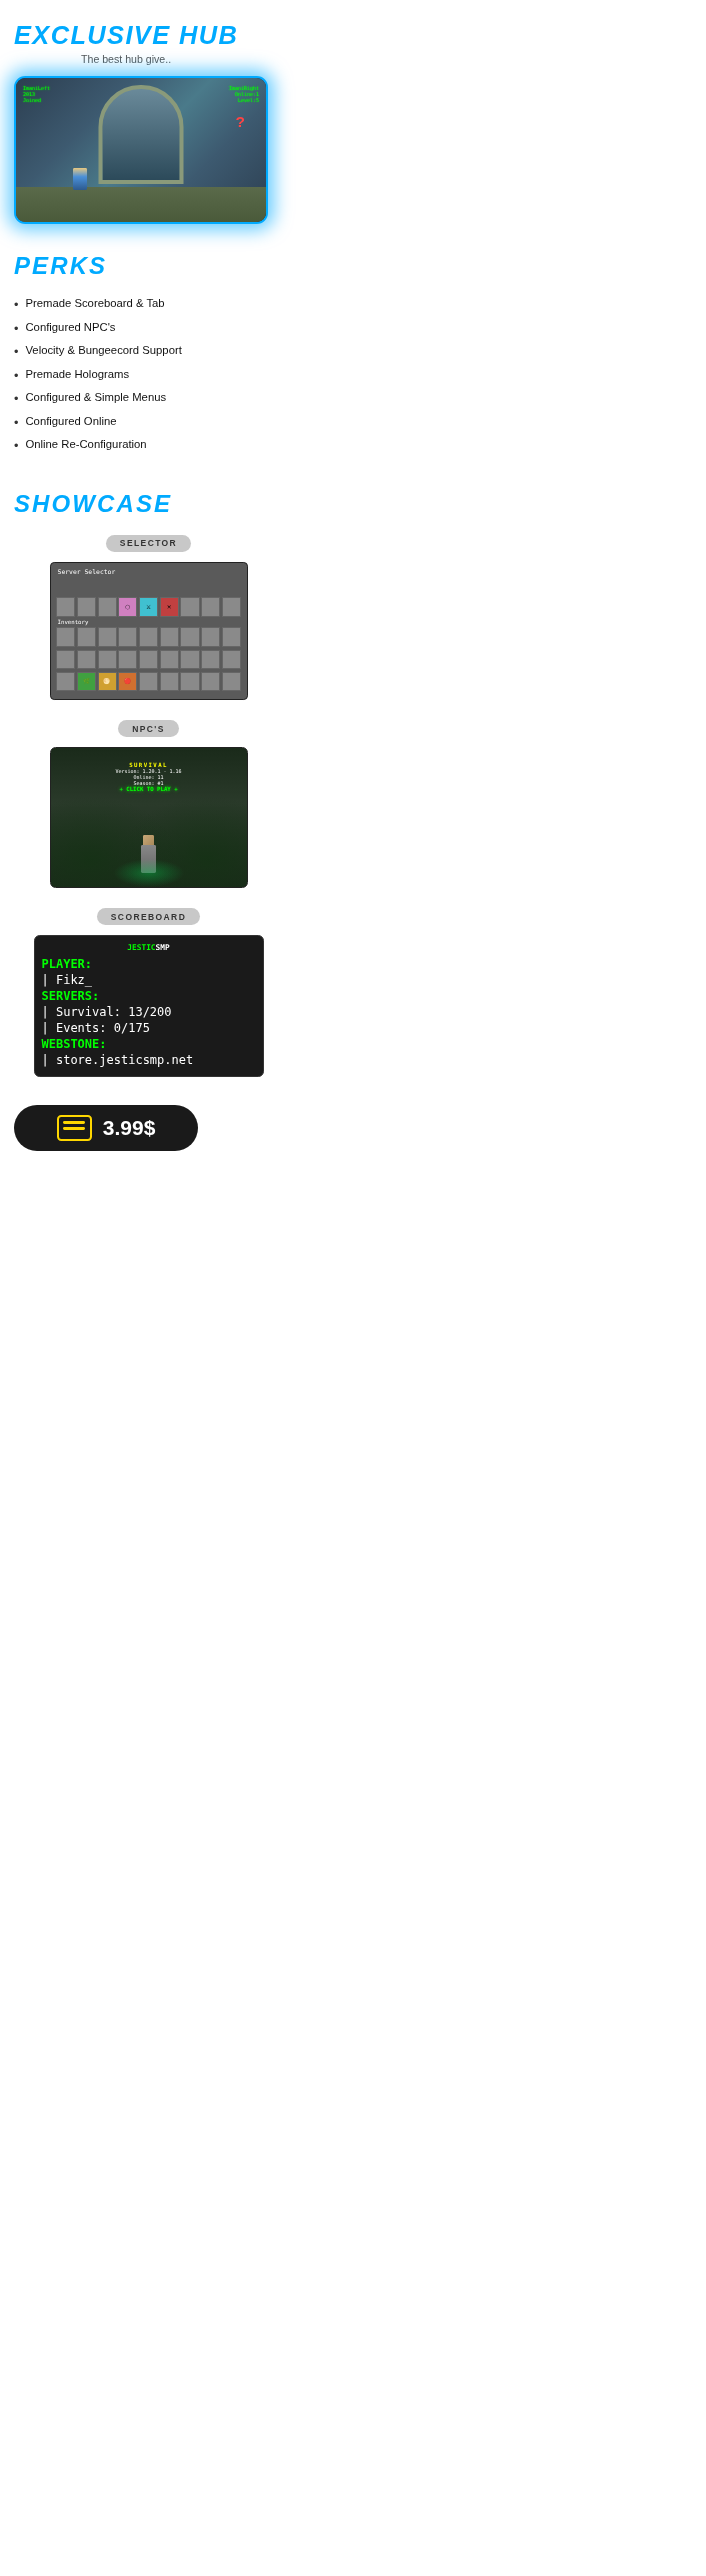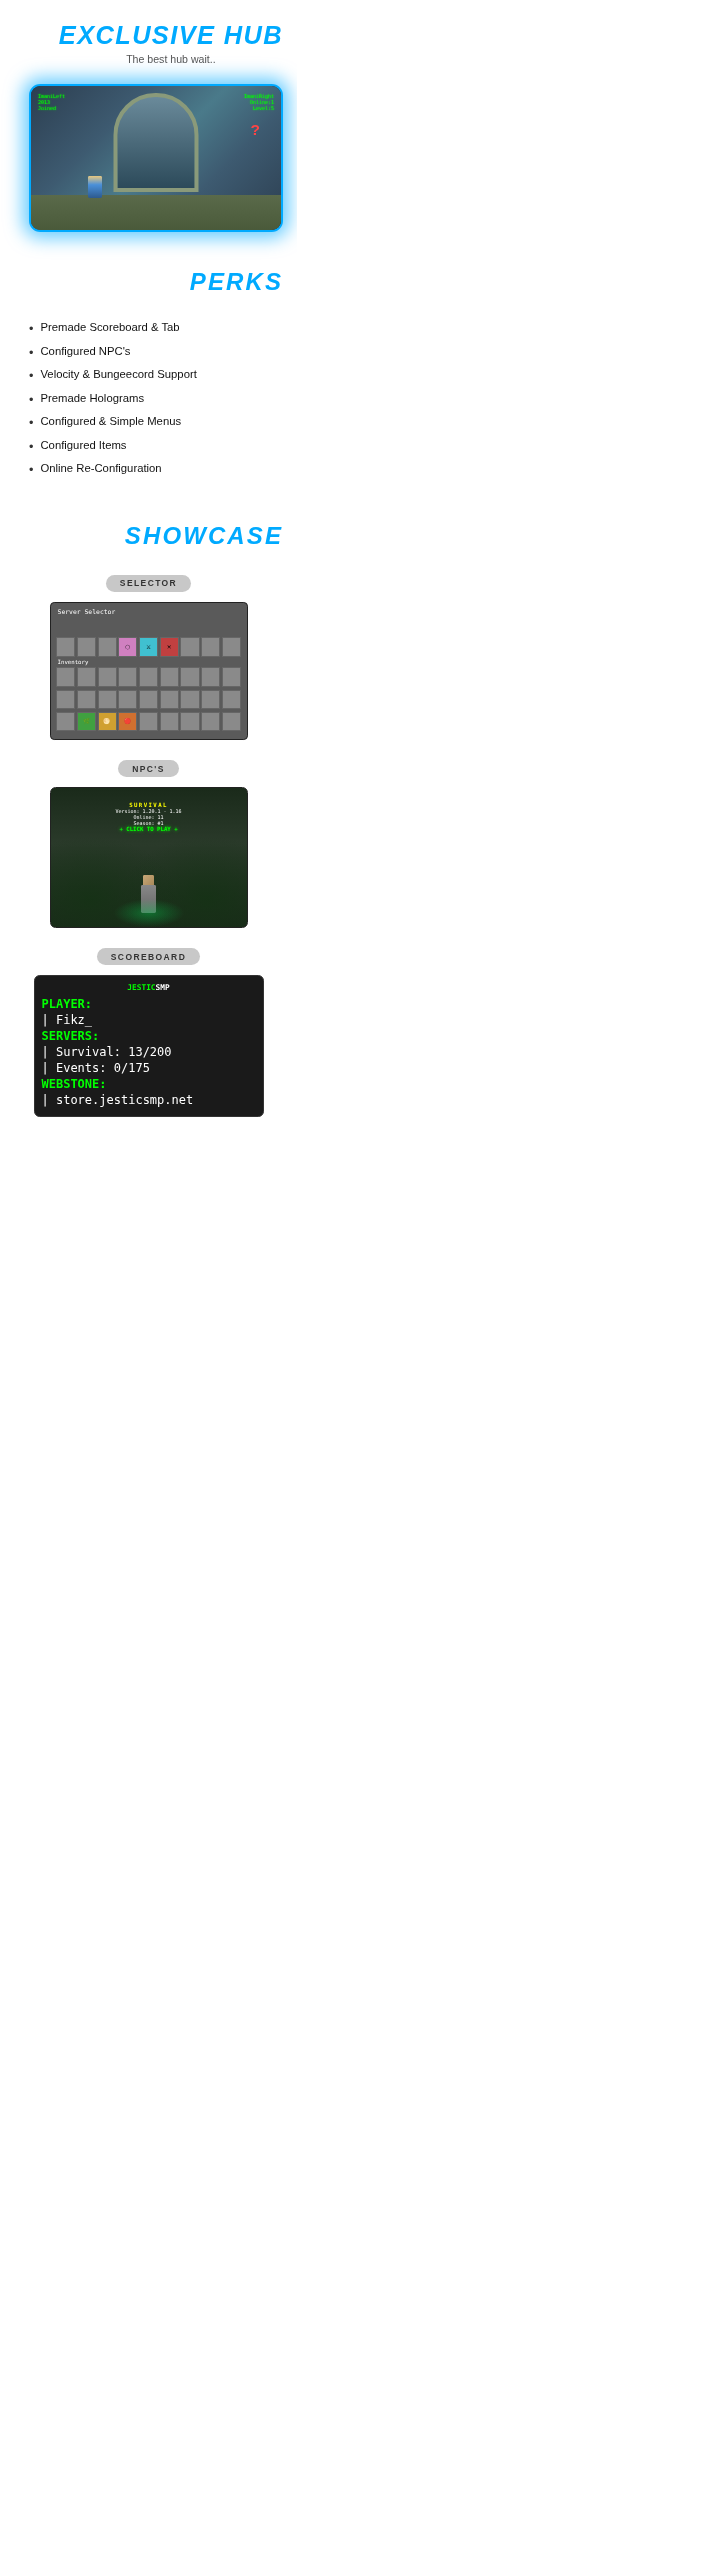--- a/index.html
+++ b/index.html
@@ -10,22 +10,22 @@
       font-family: 'Arial', sans-serif;
       overflow-x: hidden;
     }
 
     .page-wrapper {
       width: 297px;
       background: #ffffff;
       padding: 21px 14px;
       display: flex;
       flex-direction: column;
-      align-items: flex-end;
-      gap: 8px;
+      align-items: flex-start;
+      gap: 0;
     }
 
     
     .header-section {
       text-align: center;
       margin-bottom: 11.3px;
     }
 
     .main-title {
       font-size: 25.4px;
@@ -430,21 +430,21 @@
       color: #ffffff;
     }
   </style>
 </head>
 <body>
 
 <div class="page-wrapper">
 
   <div class="header-section">
     <div class="main-title">EXCLUSIVE HUB</div>
-    <div class="subtitle">The best hub wait..</div>
+    <div class="subtitle">The best hub give..</div>
   </div>
 
   <div class="hero-image-container">
     <div class="hero-image-inner">
       <div class="hero-arch"></div>
       <div class="hero-ground"></div>
       <div class="hero-character"></div>
       <div class="hero-player-text">
         ImaniLeft<br>2013<br>Joined
       </div>
@@ -473,21 +473,21 @@
     <li>
       <span class="bullet">•</span>
       <span>Premade Holograms</span>
     </li>
     <li>
       <span class="bullet">•</span>
       <span>Configured &amp; Simple Menus</span>
     </li>
     <li>
       <span class="bullet">•</span>
-      <span>Configured Items</span>
+      <span>Configured Online</span>
     </li>
     <li>
       <span class="bullet">•</span>
       <span>Online Re-Configuration</span>
     </li>
   </ul>
 
   <div class="section-title">SHOWCASE</div>
 
   <div class="showcase-section">
@@ -599,15 +599,19 @@
         <span class="score-label">WEBSTONE:</span>
       </div>
       <div class="score-line">
         <span class="score-value">| store.jesticsmp.net</span>
       </div>
     </div>
 
   </div>
 
 
+  <div class="price-button">
+    <div class="price-icon"></div>
+    <div class="price-text">3.99$</div>
+  </div>
 
 </div>
 
 
 </body></html>

